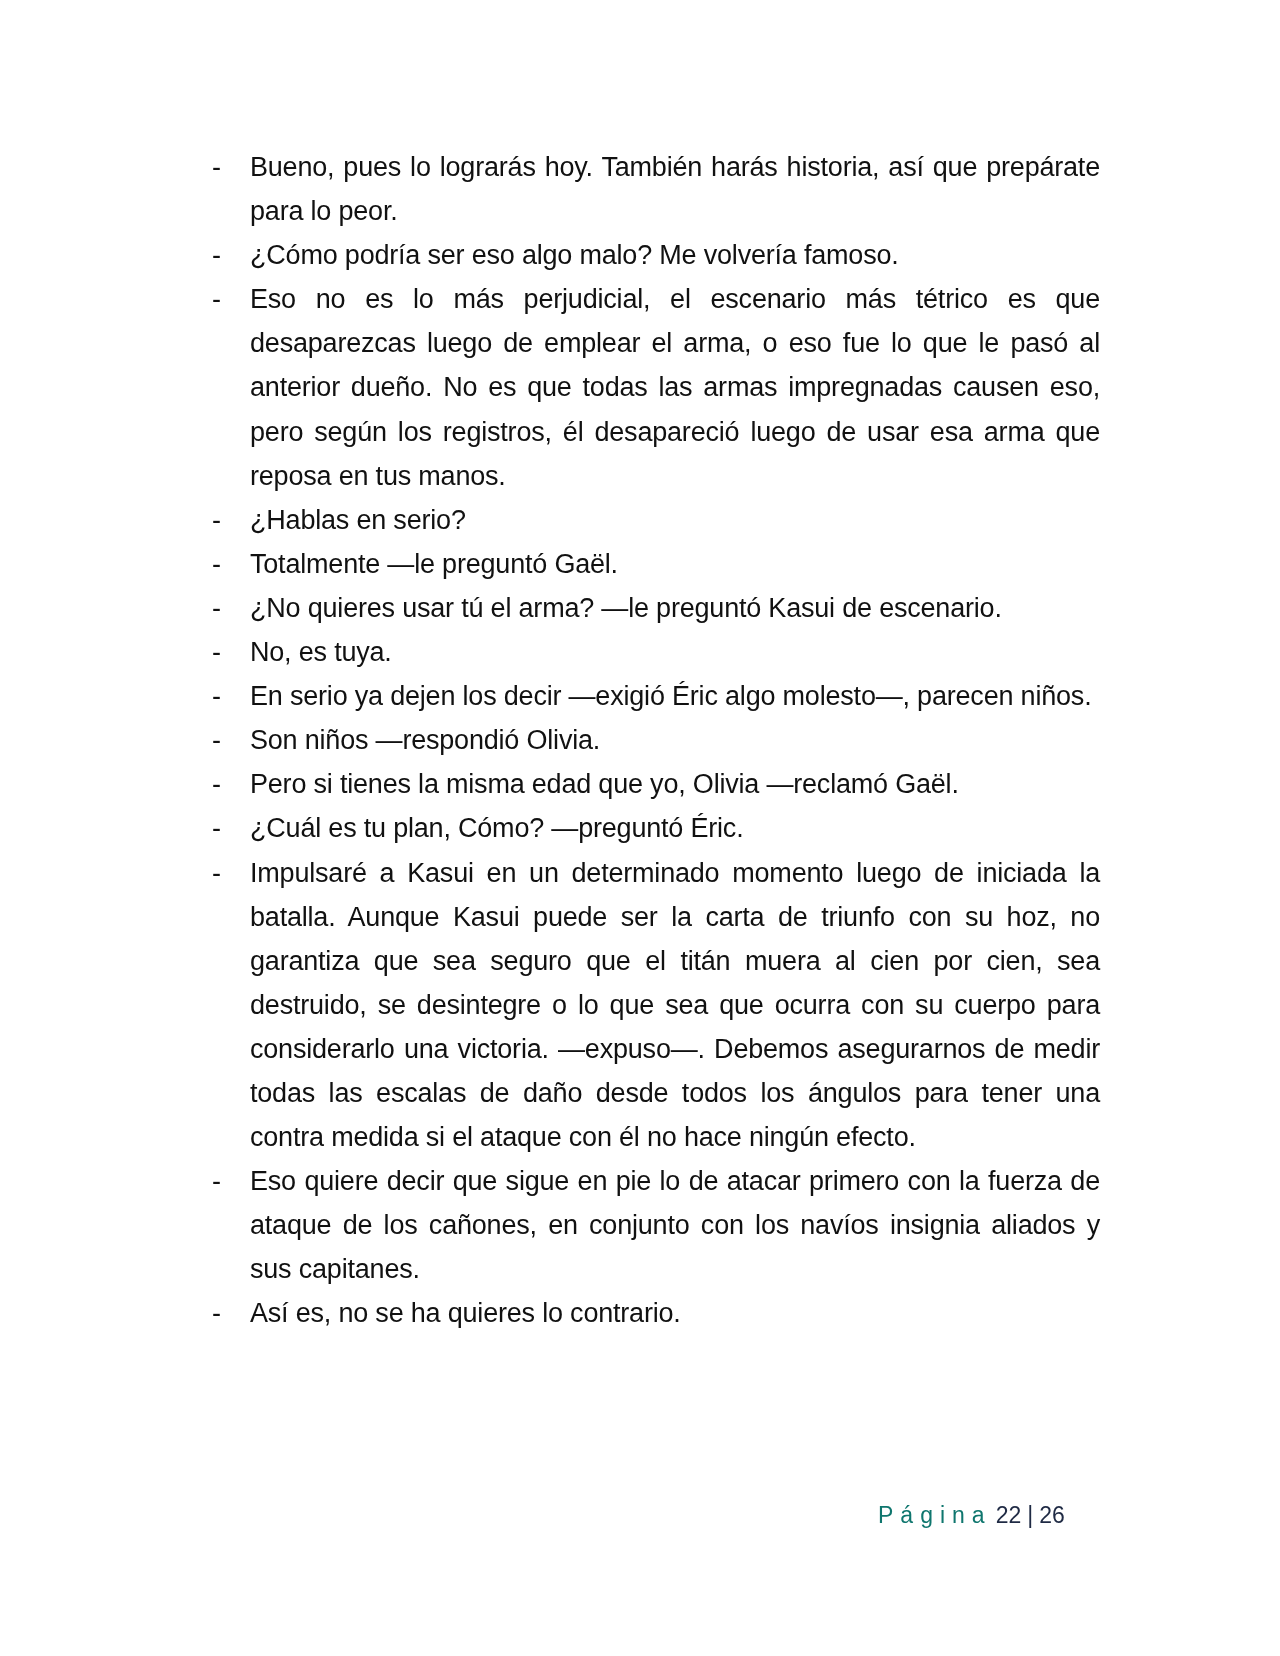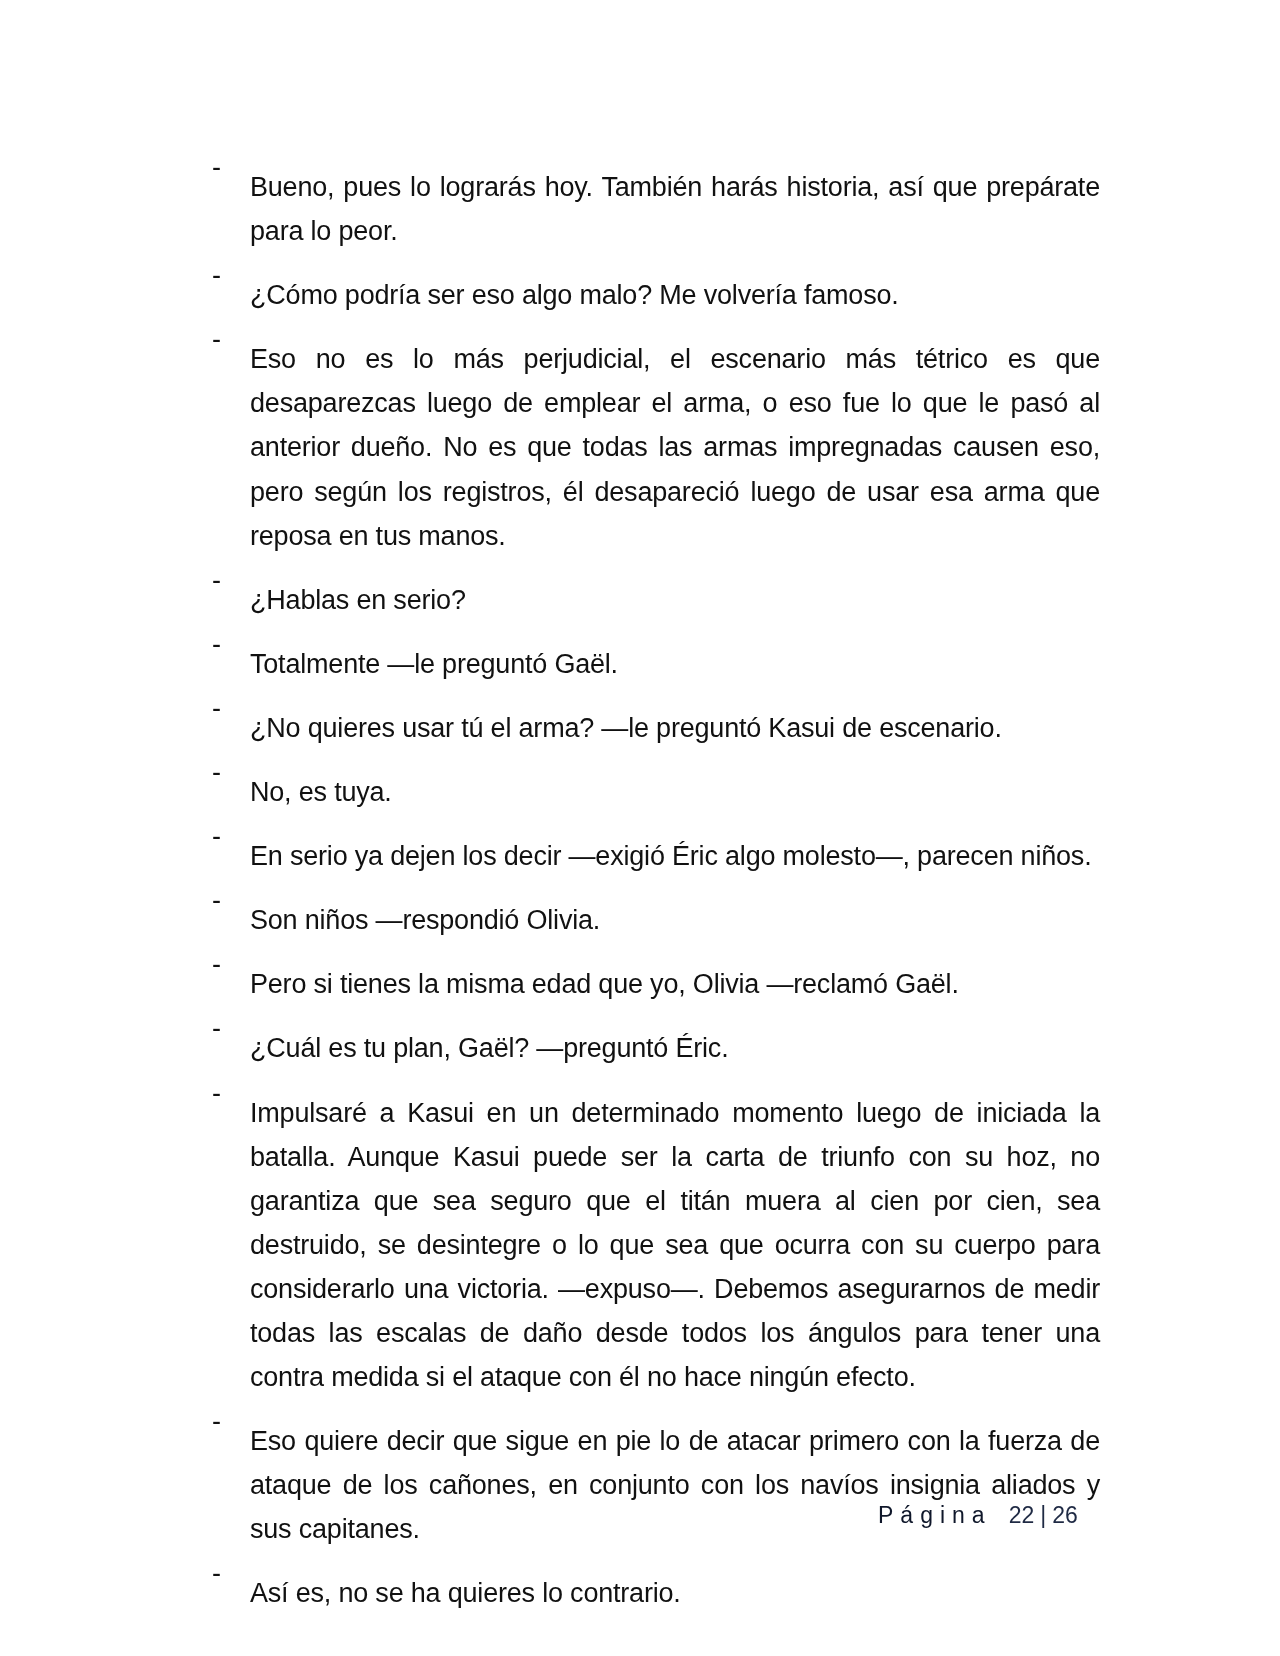--- a/index.html
+++ b/index.html
@@ -5,27 +5,27 @@
   html, body { margin: 0; padding: 0; background: #ffffff; }
   body { width: 1280px; height: 1656px; position: relative; overflow: hidden; }
   .page { position: absolute; left: 0; top: 0; width: 1280px; height: 1656px; background: #fff; }
   .body-text {
     position: absolute; left: 212px; top: 145px; width: 888px;
     font-family: "Liberation Sans", sans-serif; font-size: 27px; line-height: 44.1px;
     color: #111; letter-spacing: -0.2px;
   }
   .item { display: flex; }
   .dash { width: 38px; flex: none; }
-  .txt { flex: 1; text-align: justify; margin-top: 20px; }
+  .txt { flex: 1; text-align: justify; }
   .txt.last-left { text-align-last: left; }
   .footer {
     position: absolute; left: 878px; top: 1502px;
     font-family: "Liberation Sans", sans-serif; font-size: 23px; color: #1f2a44;
   }
-  .footer .lbl { color: #0f172a; letter-spacing: 7px; margin-right: 17px; }
+  .footer .lbl { color: #0f766e; letter-spacing: 7px; margin-right: 4px; }
   .footer .sep { margin: 0 6px; }
 </style>
 </head>
 <body>
 
 <div class="page">
   <div class="body-text">
     <div class="item">
         <span class="dash">-</span>
         <span class="txt last-left">Bueno, pues lo lograrás hoy. También harás historia, así que prepárate para lo peor.</span>
@@ -61,21 +61,21 @@
     <div class="item">
         <span class="dash">-</span>
         <span class="txt last-left">Son niños —respondió Olivia.</span>
       </div>
     <div class="item">
         <span class="dash">-</span>
         <span class="txt last-left">Pero si tienes la misma edad que yo, Olivia —reclamó Gaël.</span>
       </div>
     <div class="item">
         <span class="dash">-</span>
-        <span class="txt last-left">¿Cuál es tu plan, Gaël? —preguntó Éric.</span>
+        <span class="txt last-left">¿Cuál es tu plan, Cómo? —preguntó Éric.</span>
       </div>
     <div class="item">
         <span class="dash">-</span>
         <span class="txt last-left">Impulsaré a Kasui en un determinado momento luego de iniciada la batalla. Aunque Kasui puede ser la carta de triunfo con su hoz, no garantiza que sea seguro que el titán muera al cien por cien, sea destruido, se desintegre o lo que sea que ocurra con su cuerpo para considerarlo una victoria. —expuso—. Debemos asegurarnos de medir todas las escalas de daño desde todos los ángulos para tener una contra medida si el ataque con él no hace ningún efecto.</span>
       </div>
     <div class="item">
         <span class="dash">-</span>
         <span class="txt last-left">Eso quiere decir que sigue en pie lo de atacar primero con la fuerza de ataque de los cañones, en conjunto con los navíos insignia aliados y sus capitanes.</span>
       </div>
     <div class="item">

